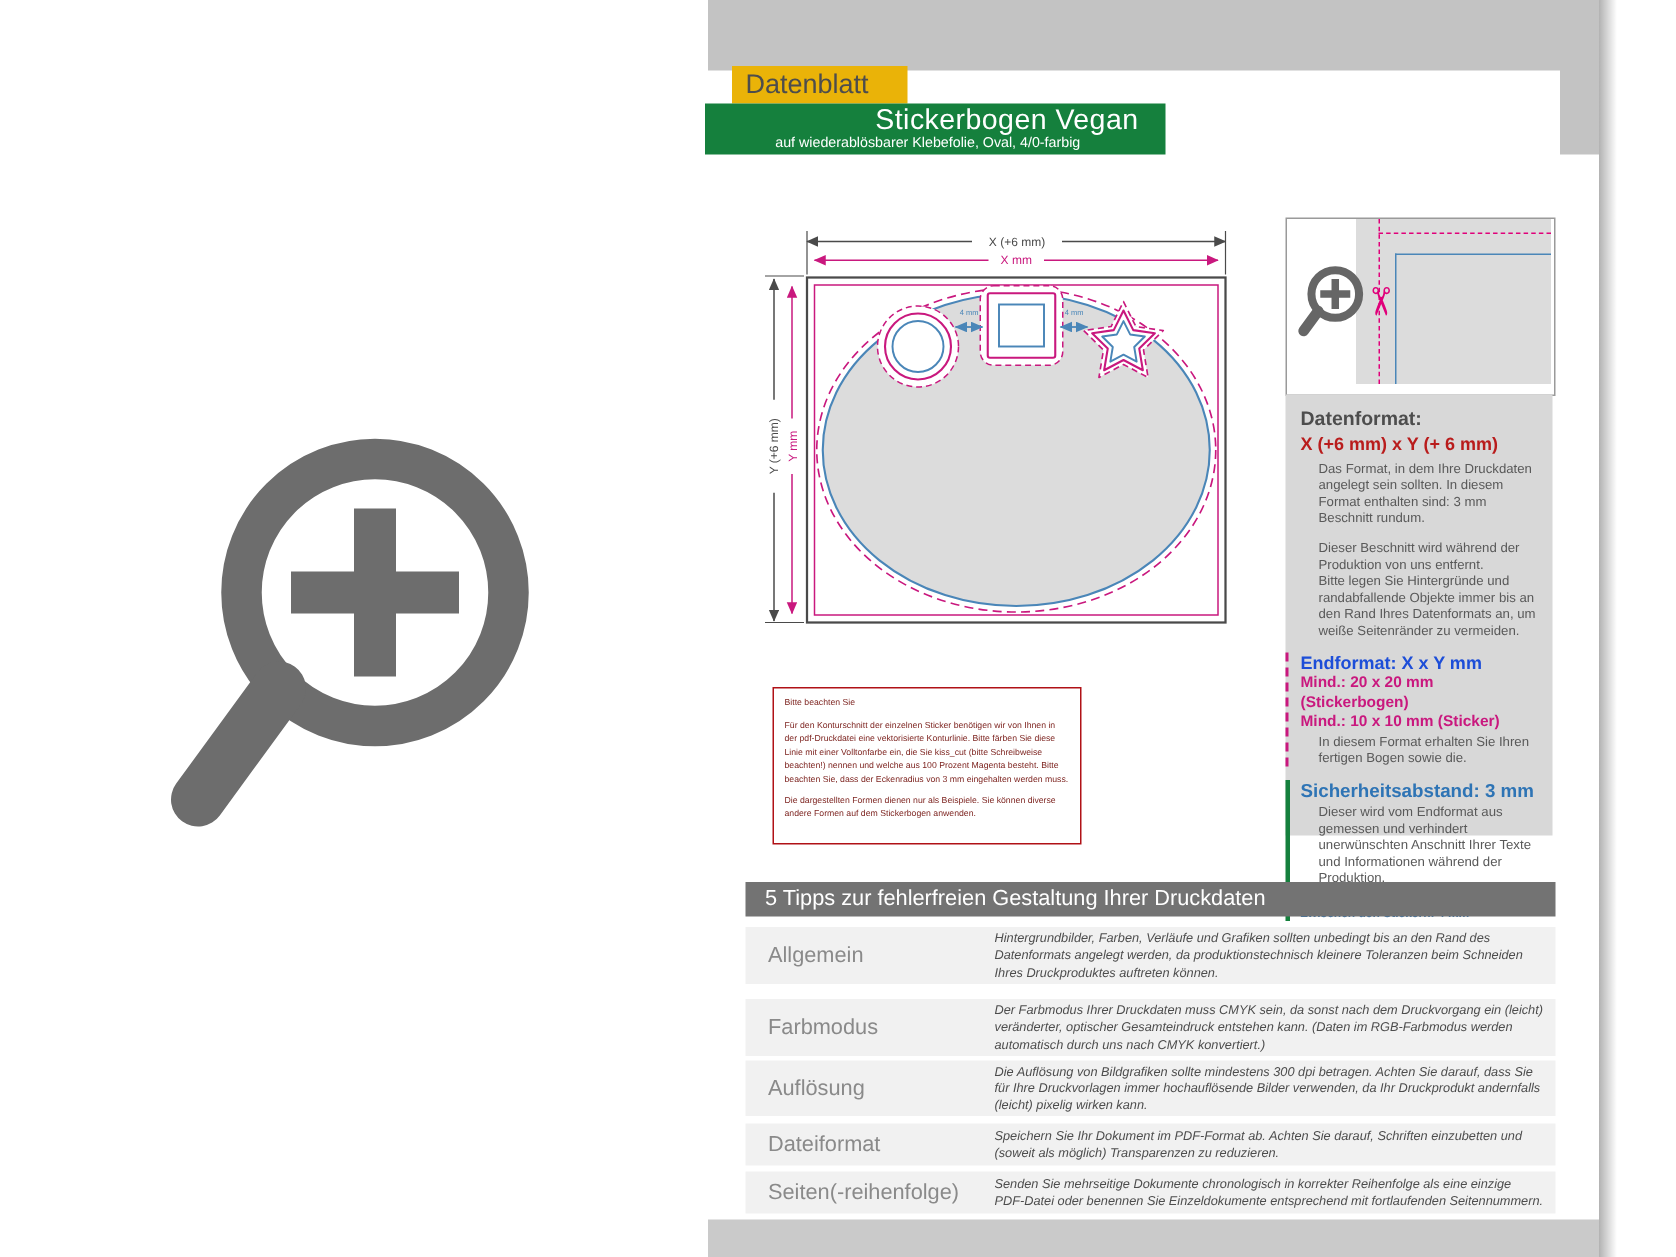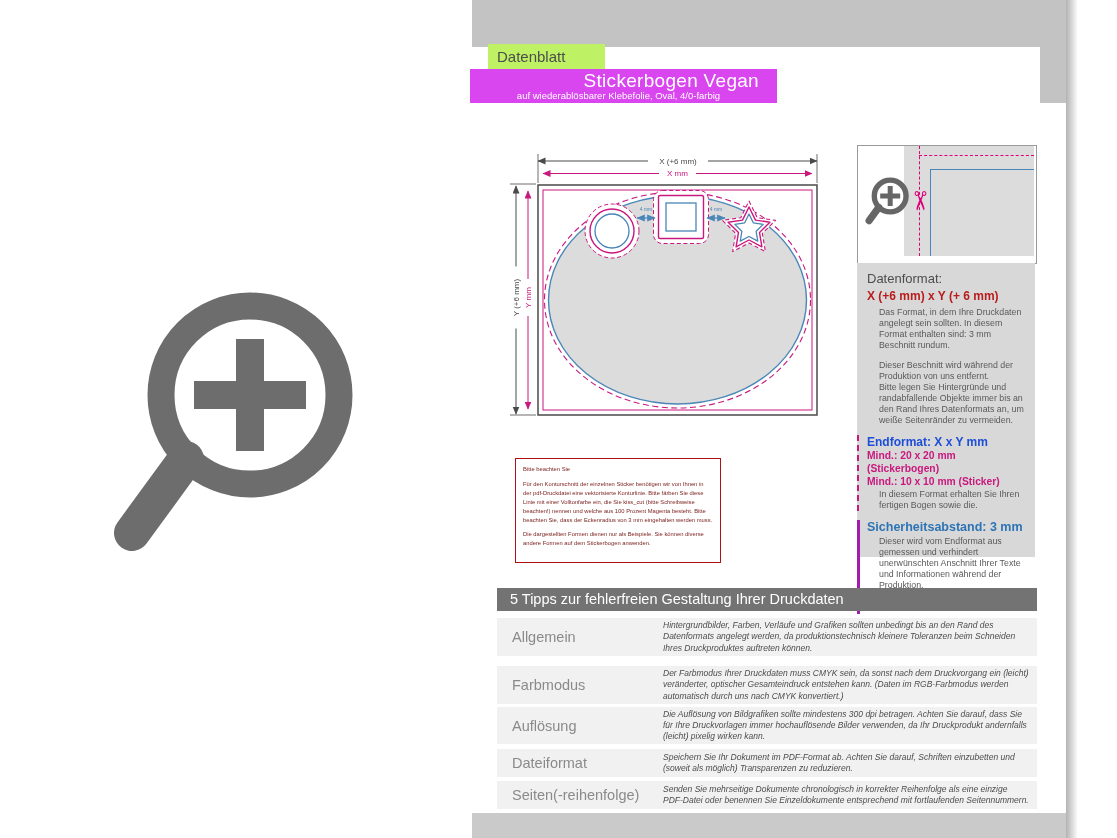--- a/index.html
+++ b/index.html
@@ -9,23 +9,23 @@
   }
   .abs{position:absolute;}
 
   
   .band-top{left:472px;top:0;width:594px;height:47px;background:#c3c3c3;}
   .band-corner{left:1040px;top:0;width:26px;height:103px;background:#c3c3c3;}
   .page-shadow{left:1066px;top:0;width:12px;height:838px;
     background:linear-gradient(to right,rgba(0,0,0,.30),rgba(0,0,0,0));}
   .band-footer{left:472px;top:813px;width:594px;height:25px;background:#cacaca;}
 
-  .datenblatt-box{left:488px;top:44px;width:108px;height:25px;background:#bef264;
-    font-size:15px;line-height:25px;padding-left:9px;color:#4d4d4d;}
-  .title-band{left:470px;top:69px;width:307px;height:34px;background:#d946ef;color:#fff;}
+  .datenblatt-box{left:488px;top:44px;width:108px;height:25px;background:#eab308;
+    font-size:18px;line-height:25px;padding-left:9px;color:#4d4d4d;}
+  .title-band{left:470px;top:69px;width:307px;height:34px;background:#15803d;color:#fff;}
   .title-band .t1{position:absolute;right:18px;top:1px;font-size:19px;letter-spacing:.3px;}
   .title-band .t2{position:absolute;left:0;right:10px;top:21px;font-size:9.5px;text-align:center;}
 
   
   .dimlab{position:absolute;font-size:8px;text-align:center;background:#fff;line-height:11px;}
   .dimlab.mag{color:#c9187e;}
   .dimlab.dark{color:#4a4a4a;}
   .rot{transform:rotate(-90deg);}
   .gap-label{position:absolute;font-size:5px;color:#4a86b8;text-align:center;width:26px;line-height:5px;}
 
@@ -37,24 +37,24 @@
   .bl-v{position:absolute;left:72px;top:23px;height:87px;width:0;border-left:1.5px solid #4a86b8;}
   .bl-h{position:absolute;left:72px;top:23px;width:104px;height:0;border-top:1.5px solid #4a86b8;}
   .scissors{position:absolute;left:47px;top:40px;width:30px;font-size:26px;color:#e0007a;
     transform:rotate(90deg);line-height:30px;text-align:center;}
 
   
   .info-box{left:857px;top:263px;width:178px;height:294px;background:#d8d8d8;
     padding:8px 10px;box-sizing:border-box;font-size:8.8px;line-height:1.25;color:#595959;}
   .info-box p{margin:0 0 0 12px;}
   .info-box .sp{height:9px;}
-  .h-datenformat{font-size:13px;font-weight:normal;color:#4d4d4d;margin:0 0 2px 0;}
+  .h-datenformat{font-size:13px;font-weight:bold;color:#4d4d4d;margin:0 0 2px 0;}
   .h-formula{font-size:12px;font-weight:bold;color:#b91c1c;margin:0 0 3px 0;}
   .sec-endformat{border-left:2px dashed #c9187e;margin-left:-10px;padding-left:8px;}
-  .sec-sicherheit{border-left:3px solid #a21caf;margin-left:-10px;padding-left:7px;}
+  .sec-sicherheit{border-left:3px solid #15803d;margin-left:-10px;padding-left:7px;}
   .h-endformat{font-size:12px;font-weight:bold;color:#1d4ed8;margin:0;}
   .mind{font-size:10.3px;font-weight:bold;color:#c9187e;margin:0;}
   .h-sicherheit{font-size:12.5px;font-weight:bold;color:#2e74b5;margin:0 0 1px 0;}
   .note-blue{font-size:8px;font-weight:bold;color:#2e74b5;margin-top:13px;}
 
   
   .notice-box{left:515px;top:458px;width:206px;height:105px;border:1px solid #b01116;
     box-sizing:border-box;padding:6px 7px;color:#7d2420;font-size:5.8px;line-height:1.55;}
   .notice-box .nt{margin-bottom:6px;}
   .notice-box p{margin:0 0 5px 0;}

